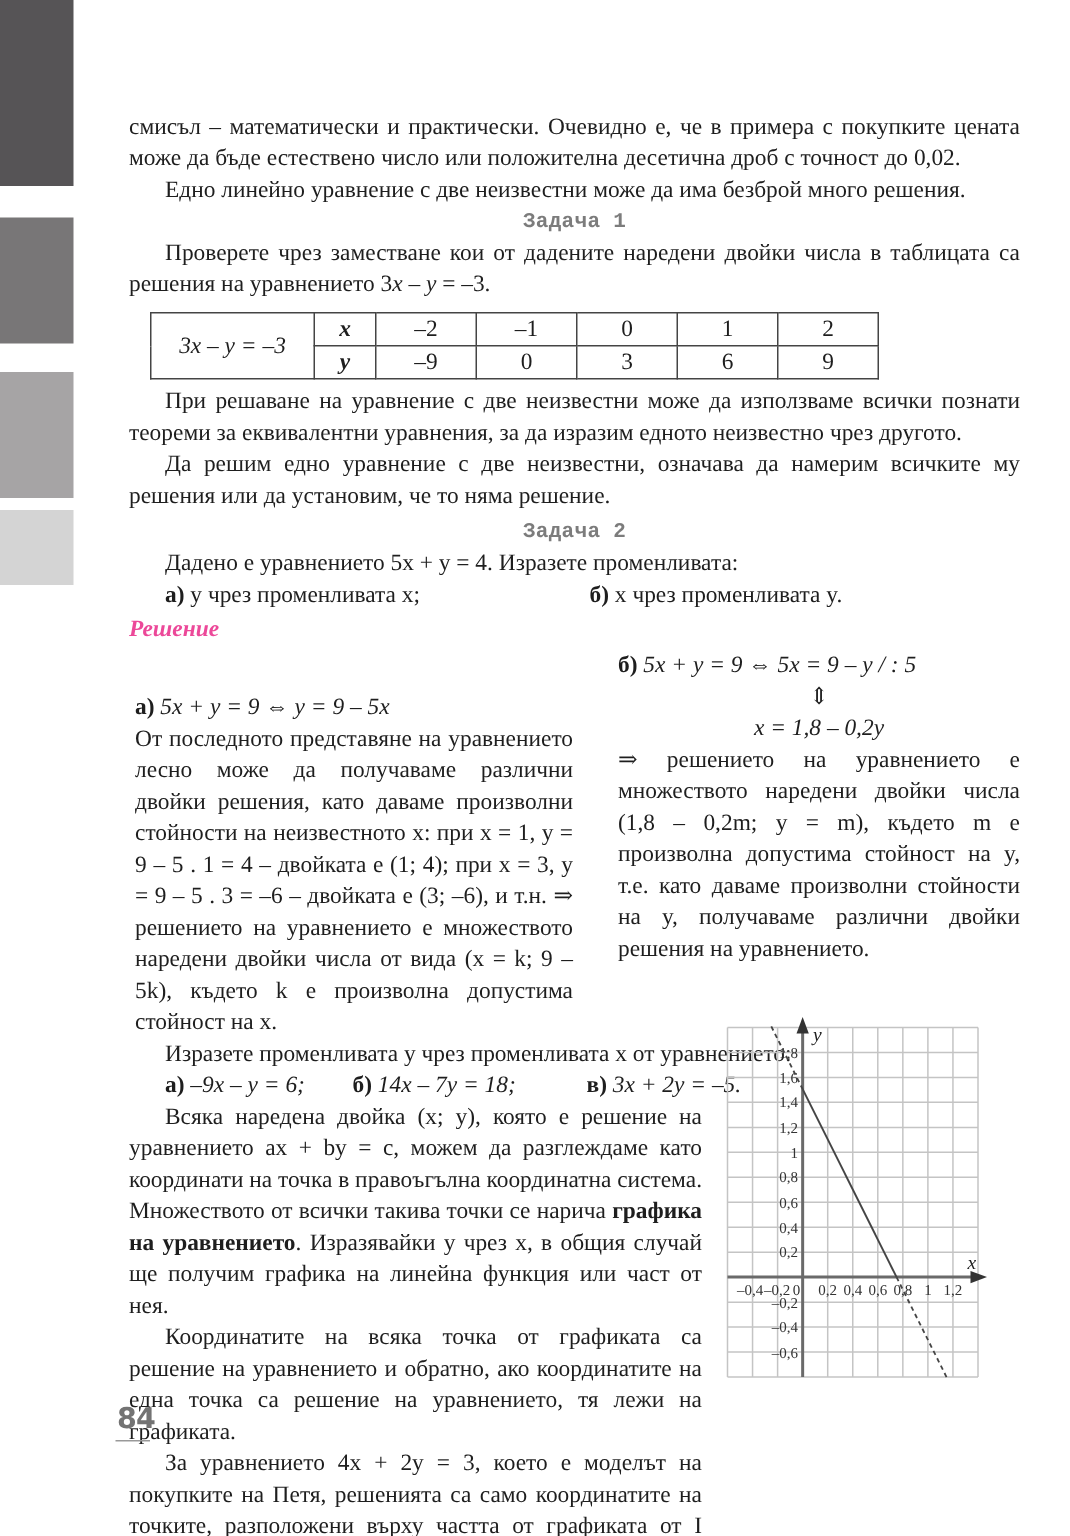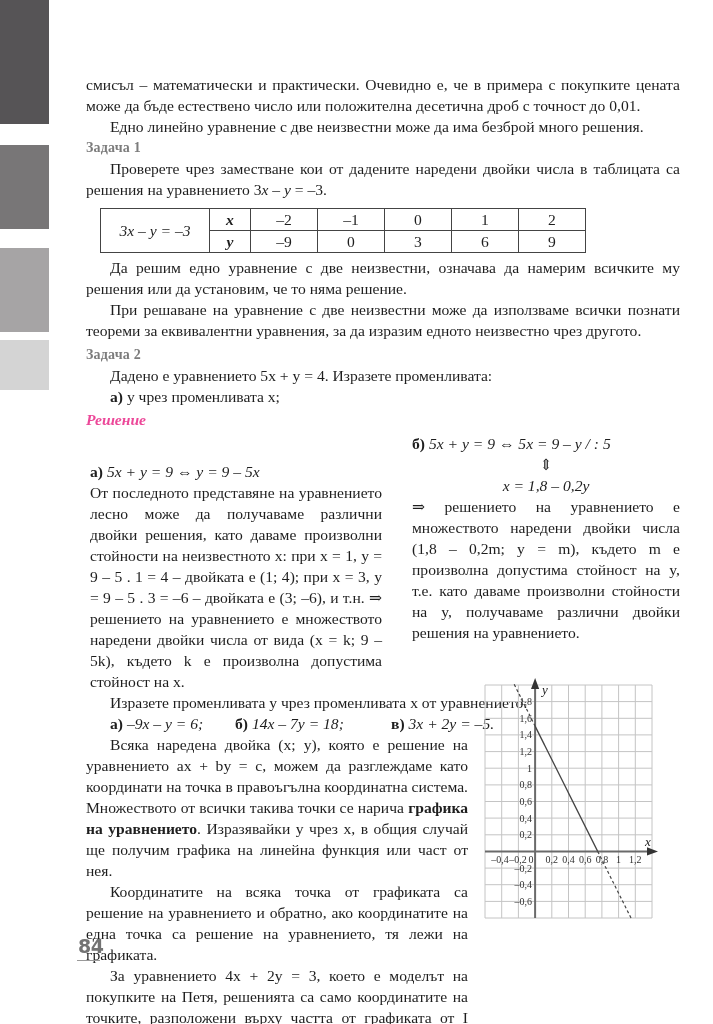--- a/index.html
+++ b/index.html
@@ -5,22 +5,22 @@
   html, body { margin: 0; padding: 0; }
   body {
     width: 713px; height: 1024px; background: #ffffff; position: relative; overflow: hidden;
     font-family: "Liberation Serif", "DejaVu Serif", serif; color: #1e1e1e;
   }
   .tab { position: absolute; left: 0; width: 49px; }
   .page { position: absolute; left: 86px; top: 74px; width: 594px; font-size: 15.6px; line-height: 21px; }
   .p { margin: 0; text-align: justify; }
   .ind { text-indent: 24px; }
   .heading {
-    font-family: Liberation Serif, serif; font-weight: bold; color: #7c7c7c;
-    font-size: 14px; line-height: 20px; margin: 1px 0 0 0; letter-spacing: 0.2px;
+    font-family: Liberation Mono, monospace; font-weight: bold; color: #7c7c7c;
+    font-size: 14px; line-height: 20px; margin: 1px 0 0 0; letter-spacing: 0.2px; text-align: center;
   }
   .sol-head { font-style: italic; font-weight: bold; color: #ec4899; margin: 0; line-height: 20px; }
   i { font-style: italic; }
   b { font-weight: bold; }
   table.eq { border-collapse: collapse; margin: 8px 0 4px 14px; font-size: 15.6px; padding-left: 16px; }
   table.eq td { border: 1px solid #444; height: 21px; padding: 0; text-align: center; }
   .two-col { display: flex; justify-content: space-between; }
   .colA { width: 292px; margin-top: 28px; }
   .colB { width: 268px; }
   .center { text-align: center; }
@@ -34,21 +34,21 @@
 </style>
 </head>
 <body>
 
 <div class="tab" style="top:0;height:124px;background:#565456"></div>
 <div class="tab" style="top:145px;height:84px;background:#787677"></div>
 <div class="tab" style="top:248px;height:84px;background:#a6a4a5"></div>
 <div class="tab" style="top:340px;height:50px;background:#d4d4d4"></div>
 
 <div class="page">
-  <p class="p">смисъл – математически и практически. Очевидно е, че в примера с покупките цената може да бъде естествено число или положителна десетична дроб с точност до 0,01.</p>
+  <p class="p">смисъл – математически и практически. Очевидно е, че в примера с покупките цената може да бъде естествено число или положителна десетична дроб с точност до 0,02.</p>
   <p class="p ind">Едно линейно уравнение с две неизвестни може да има безброй много решения.</p>
 
   <div class="heading">Задача 1</div>
   <p class="p ind"><span>Проверете чрез заместване кои от дадените наредени двойки числа в таблицата са решения на уравнението 3</span><i>x</i><span> – </span><i>y</i><span> = –3.</span></p>
 
   <table class="eq">
     <tbody>
         <tr>
       <td rowspan="2" style="width:108px"><i>3x – y = –3</i></td>
       <td style="width:40px"><b><i>x</i></b></td>
@@ -62,27 +62,28 @@
       <td><b><i>y</i></b></td>
       <td>–9</td>
       <td>0</td>
       <td>3</td>
       <td>6</td>
       <td>9</td>
     </tr>
   </tbody>
     </table>
 
+  <p class="p ind">При решаване на уравнение с две неизвестни може да използваме всички познати теореми за еквивалентни уравнения, за да изразим едното неизвестно чрез другото.</p>
   <p class="p ind">Да решим едно уравнение с две неизвестни, означава да намерим всичките му решения или да установим, че то няма решение.</p>
-  <p class="p ind">При решаване на уравнение с две неизвестни може да използваме всички познати теореми за еквивалентни уравнения, за да изразим едното неизвестно чрез другото.</p>
 
   <div class="heading" style="margin-top:4px">Задача 2</div>
   <p class="p ind">Дадено е уравнението 5x + y = 4. Изразете променливата:</p>
   <div class="parts" style="padding-left:24px">
     <div style="width:283px"><b>а)</b> <span>y чрез променливата x;</span></div>
+    <div><b>б)</b> <span>x чрез променливата y.</span></div>
   </div>
   <div class="sol-head" style="margin-top:3px">Решение</div>
 
   <div class="two-col" style="padding-left:4px;margin-top:3px">
     <div class="colA">
       <p class="p"><b>а)</b> <i>5x + y = 9 ⇔  y = 9 – 5x</i></p>
       <p class="p">От последното представяне на уравнението лесно може да получаваме различни двойки решения, като даваме произволни стойности на неизвестното x: при x = 1, y = 9 – 5 . 1 = 4 – двойката е (1; 4); при x = 3, y = 9 – 5 . 3 = –6 – двойката е  (3; –6), и т.н. ⇒ решението на уравнението е множеството наредени двойки числа от вида (x = k; 9 – 5k), където k е произволна допустима стойност на x.</p>
     </div>
     <div class="colB">
       <p class="p"><b>б)</b> <i>5x + y = 9  ⇔  5x = 9 – y / : 5</i></p>

